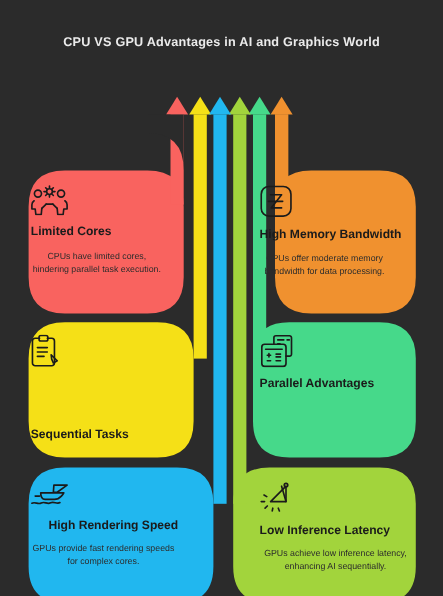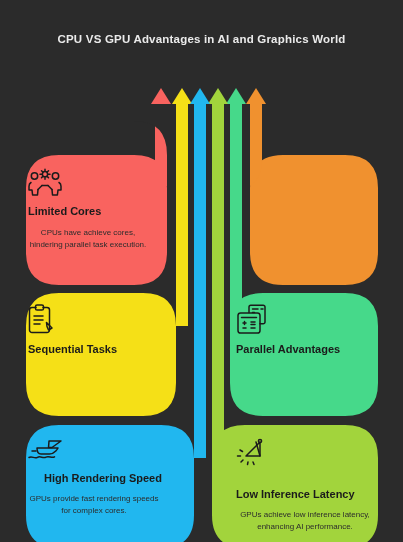--- a/index.html
+++ b/index.html
@@ -45,31 +45,31 @@
   .card .d{
     font-size:8px;
     text-align:center;
     line-height:11.5px;
     color:#2c2c2c;
   }
 
   
   .c1{left:28px; top:155px; width:140px;}
   .c2{left:236px;top:155px; width:140px;}
-  .c3{left:28px; top:293px; width:140px;}
+  .c3{left:28px; top:293px; width:140px;gap:46px;}
   .c4{left:236px;top:293px; width:140px;}
   .c5{left:28px; top:425px; width:140px;}
   .c6{left:236px;top:425px; width:140px;}
 
   .c1 .ico{margin-top:13px;} .c1 .h{margin-top:9px;} .c1 .d{margin-top:9px;width:120px;}
   .c2 .ico{margin-top:13px;} .c2 .h{margin-top:9px;} .c2 .d{margin-top:9px;width:118px;}
   .c3 .ico{margin-top:11px;} .c3 .h{margin-top:9px;} .c3 .d{margin-top:8px;width:124px;}
   .c4 .ico{margin-top:11px;} .c4 .h{margin-top:9px;} .c4 .d{margin-top:8px;width:124px;}
   .c5 .ico{margin-top:13px;} .c5 .h{margin-top:10px;padding-left:16px;} .c5 .d{margin-top:8px;width:132px;}
-  .c6 .ico{margin-top:13px;} .c6 .h{margin-top:22px;} .c6 .d{margin-top:8px;width:138px;}
+  .c6 .ico{margin-top:13px;} .c6 .h{margin-top:10px;} .c6 .d{margin-top:8px;width:138px;}
 </style>
 </head>
 <body>
 
 <div id="board">
 
   <svg id="svgflow" viewBox="0 0 403 542">
     <defs>
       
     </defs>
@@ -134,23 +134,34 @@
           <path d="M3 14.5 C1.6 15.4 1 16.8 1 18.2 L1 22 L4 22 L4.6 27 L9.5 27 L10 21.5"></path>
           <path d="M31 14.5 C32.4 15.4 33 16.8 33 18.2 L33 22 L30 22 L29.4 27 L24.5 27 L24 21.5"></path>
           <path d="M10 21.5 L14 17.5 M24 21.5 L20 17.5"></path>
           <circle cx="17" cy="6.2" r="2.6"></circle>
           <path d="M17 1.2 L17 3 M17 9.4 L17 11.2 M12 6.2 L13.9 6.2 M20.1 6.2 L22 6.2
                    M13.5 2.7 L14.8 4 M19.2 8.4 L20.5 9.7 M20.5 2.7 L19.2 4 M14.8 8.4 L13.5 9.7"></path>
           <path d="M14 17.5 L20 17.5"></path>
         </svg>
       </span>
       <div class="h">Limited Cores</div>
-      <div class="d">CPUs have achieve cores, hindering parallel task execution.</div>
-    </div>
-
+      <div class="d">CPUs have limited cores, hindering parallel task execution.</div>
+    </div>
+
+    <div class="card c2">
+      <span class="ico">
+        <svg width="30" height="30" viewBox="0 0 30 30" fill="none" stroke="#1b1b1b" stroke-width="1.5" stroke-linecap="round" stroke-linejoin="round">
+          <rect x="1.5" y="1.5" width="27" height="27" rx="7"></rect>
+          <path d="M10 9 L20 9 L10.5 21 L20 21"></path>
+          <path d="M8 15 L21 15"></path>
+        </svg>
+      </span>
+      <div class="h">High Memory Bandwidth</div>
+      <div class="d">CPUs offer moderate memory bandwidth for data processing.</div>
+    </div>
 
     <div class="card c3">
       <span class="ico">
         <svg width="26" height="30" viewBox="0 0 26 30" fill="none" stroke="#1b1b1b" stroke-width="1.5" stroke-linecap="round" stroke-linejoin="round">
           <path d="M8 3.5 L4 3.5 A2.5 2.5 0 0 0 1.5 6 L1.5 26 A2.5 2.5 0 0 0 4 28.5 L19 28.5 A2.5 2.5 0 0 0 21.5 26 L21.5 6 A2.5 2.5 0 0 0 19 3.5 L15 3.5"></path>
           <rect x="7.5" y="1" width="8" height="5" rx="1.6"></rect>
           <path d="M6 12 L15 12 M6 16 L15 16 M6 20 L12 20"></path>
           <path d="M18.5 18.5 L24 24 L20.5 26 L19 22.5 Z"></path>
         </svg>
       </span>
@@ -188,17 +199,17 @@
     <div class="card c6">
       <span class="ico">
         <svg width="30" height="28" viewBox="0 0 30 28" fill="none" stroke="#1b1b1b" stroke-width="1.5" stroke-linecap="round" stroke-linejoin="round">
           <path d="M10 18 L24 18 L24 4 Z"></path>
           <path d="M24 18 L20 4"></path>
           <circle cx="24" cy="3" r="1.6"></circle>
           <path d="M6.5 13.5 L4 12 M4.5 18 L1.5 18 M7 22 L5 24 M12 24 L11.5 26.5 M17 24 L18 26.5"></path>
         </svg>
       </span>
       <div class="h">Low Inference Latency</div>
-      <div class="d">GPUs achieve low inference latency, enhancing AI performance.</div>
+      <div class="d">GPUs achieve low inference latency, enhancing AI sequentially.</div>
     </div>
 
   </div>
 </div>
 
 </body></html>

